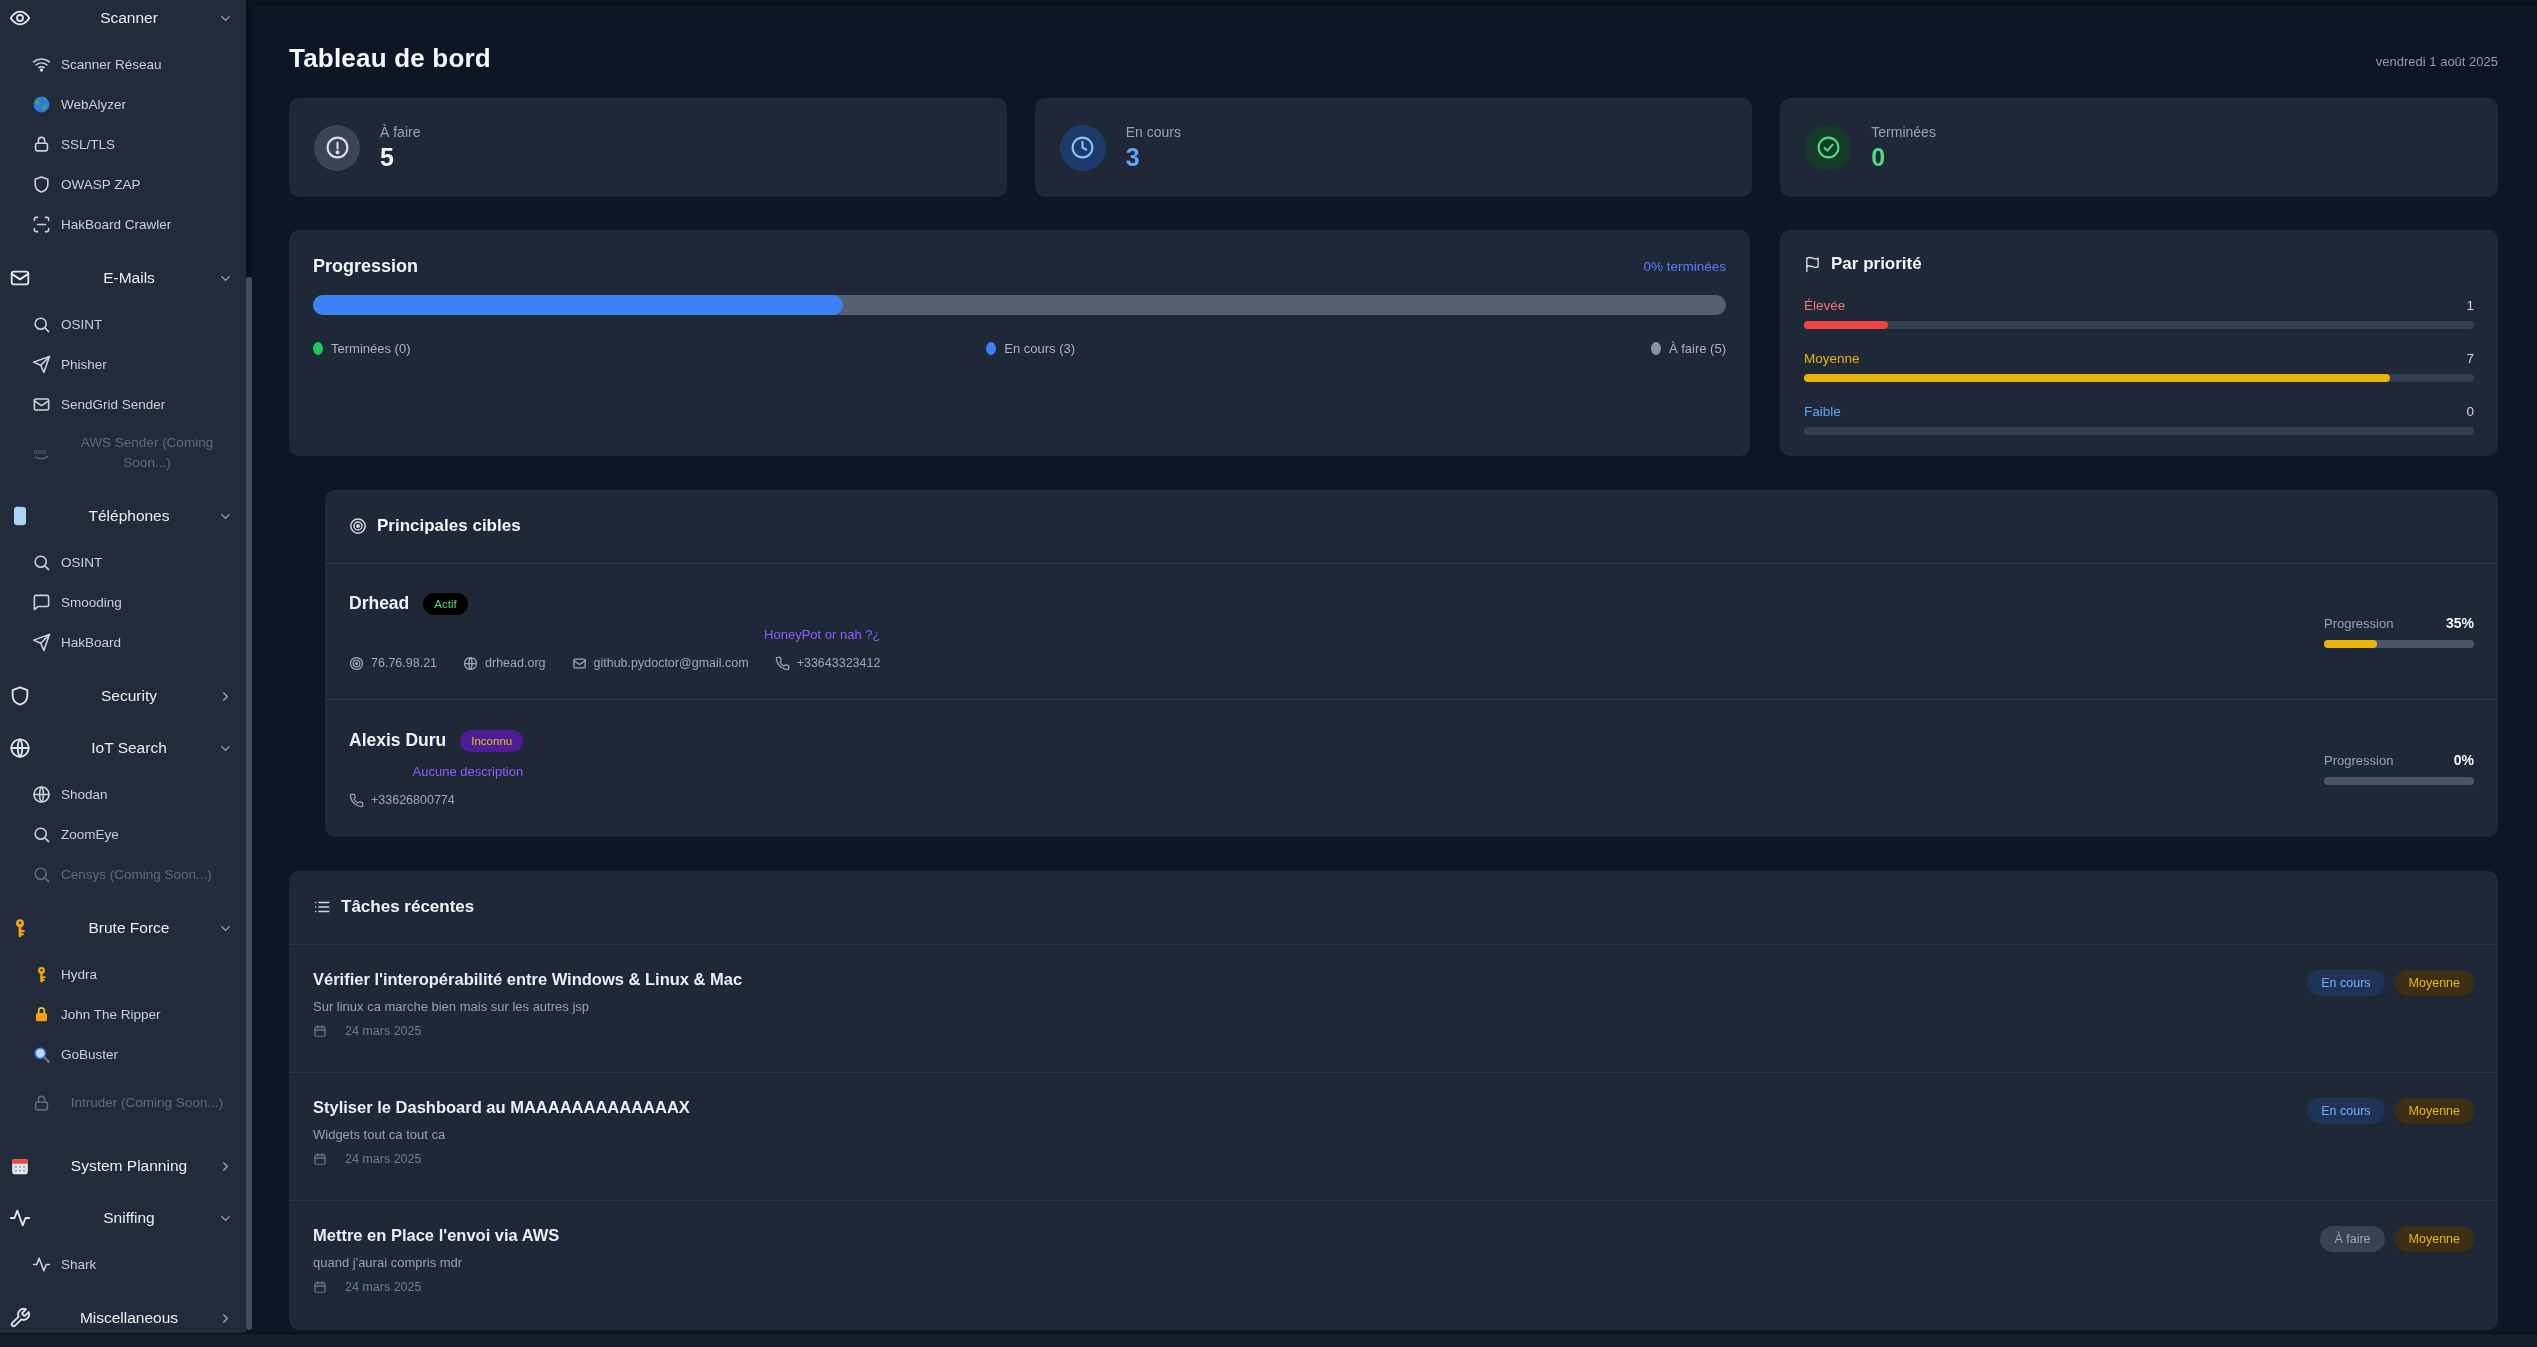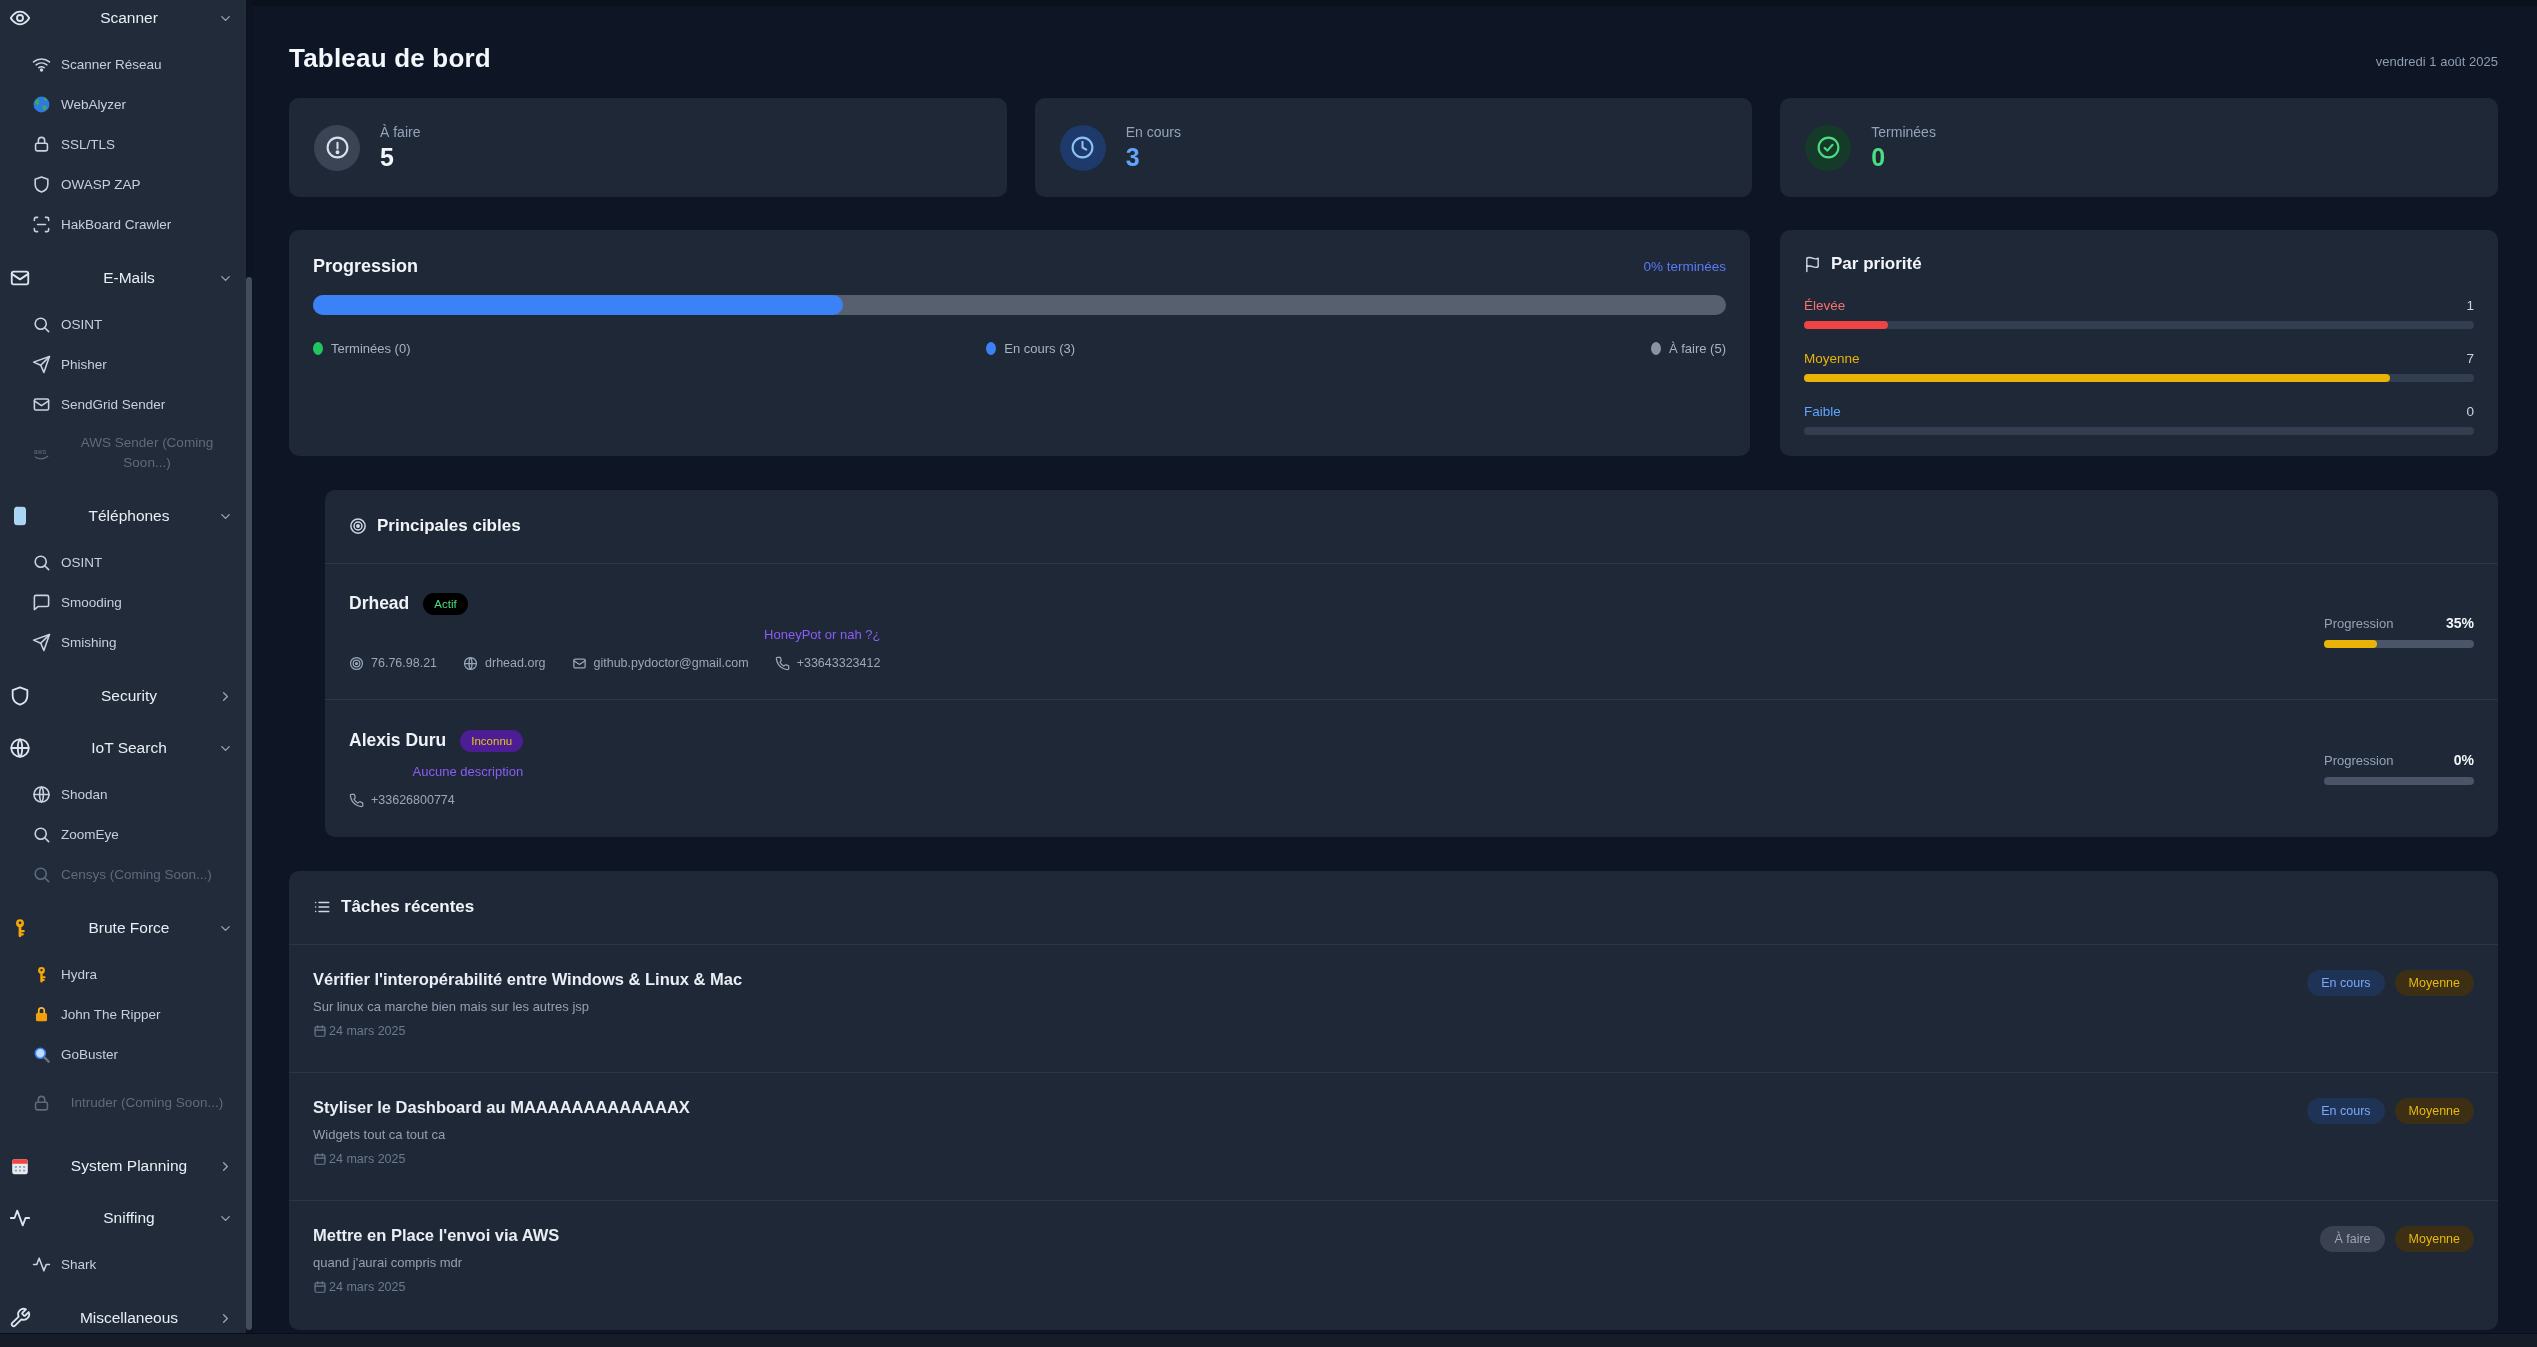--- a/index.html
+++ b/index.html
@@ -106,21 +106,21 @@
   .t-prog-value { font-size:14px; font-weight:bold; color:#f1f5f9; }
   .t-prog-bar { margin-top:9px; height:8px; border-radius:4px; background:#4a5568; }
   .t-prog-fill { height:100%; border-radius:4px; background:#eab308; }
 
   .tasks-panel { height:459px; }
   .task-row { height:128px; display:flex; justify-content:space-between;
               align-items:flex-start; padding:25px 24px 0; border-bottom:1px solid #2b3749; }
   .task-row:last-child { border-bottom:none; height:129px; }
   .task-title { font-size:16.5px; font-weight:600; color:#e9eef4; }
   .task-desc { margin-top:10px; font-size:13px; color:#92a0b3; }
-  .task-date { margin-top:10px; display:flex; align-items:center; gap:2px;
+  .task-date { margin-top:10px; display:flex; align-items:center; gap:18px;
                font-size:12.5px; color:#6b7a8f; }
   .task-date svg { width:14px; height:14px; }
   .task-badges { display:flex; gap:10px; }
   .badge { height:26px; padding:0 14px; border-radius:13px; font-size:12.5px;
            display:flex; align-items:center; }
   .status-in-progress { background:#1e3355; color:#7aa9f8; }
   .status-todo { background:#3a4252; color:#9aa5b6; }
   .priority-moyenne { background:#3d2f13; color:#e7b810; }
 
   .bottom-strip { position:absolute; left:0; right:0; bottom:0; height:14px;
@@ -283,21 +283,21 @@
             </span>
             <span class="label">Smooding</span>
           </div>
           <div class="sb-item">
             <span class="icon" style="display: flex;">
               <svg viewBox="0 0 24 24" fill="none" stroke="currentColor" stroke-width="2" stroke-linecap="round" stroke-linejoin="round">
                 <path d="M22 2L11 13"></path>
                 <path d="M22 2l-7 20-4-9-9-4z"></path>
               </svg>
             </span>
-            <span class="label">Smishing</span>
+            <span class="label">HakBoard</span>
           </div>
         </div>
         <div class="sb-section-header">
           <span class="hdr-icon" style="display: flex;">
             <svg viewBox="0 0 24 24" fill="none" stroke="currentColor" stroke-width="2" stroke-linecap="round" stroke-linejoin="round">
               <path d="M12 2.5l8 3v6.2c0 4.9-3.4 8.3-8 9.8-4.6-1.5-8-4.9-8-9.8V5.5z"></path>
             </svg>
           </span>
           <span class="hdr-label">Security</span>
           <span class="chev" style="display: flex;">

